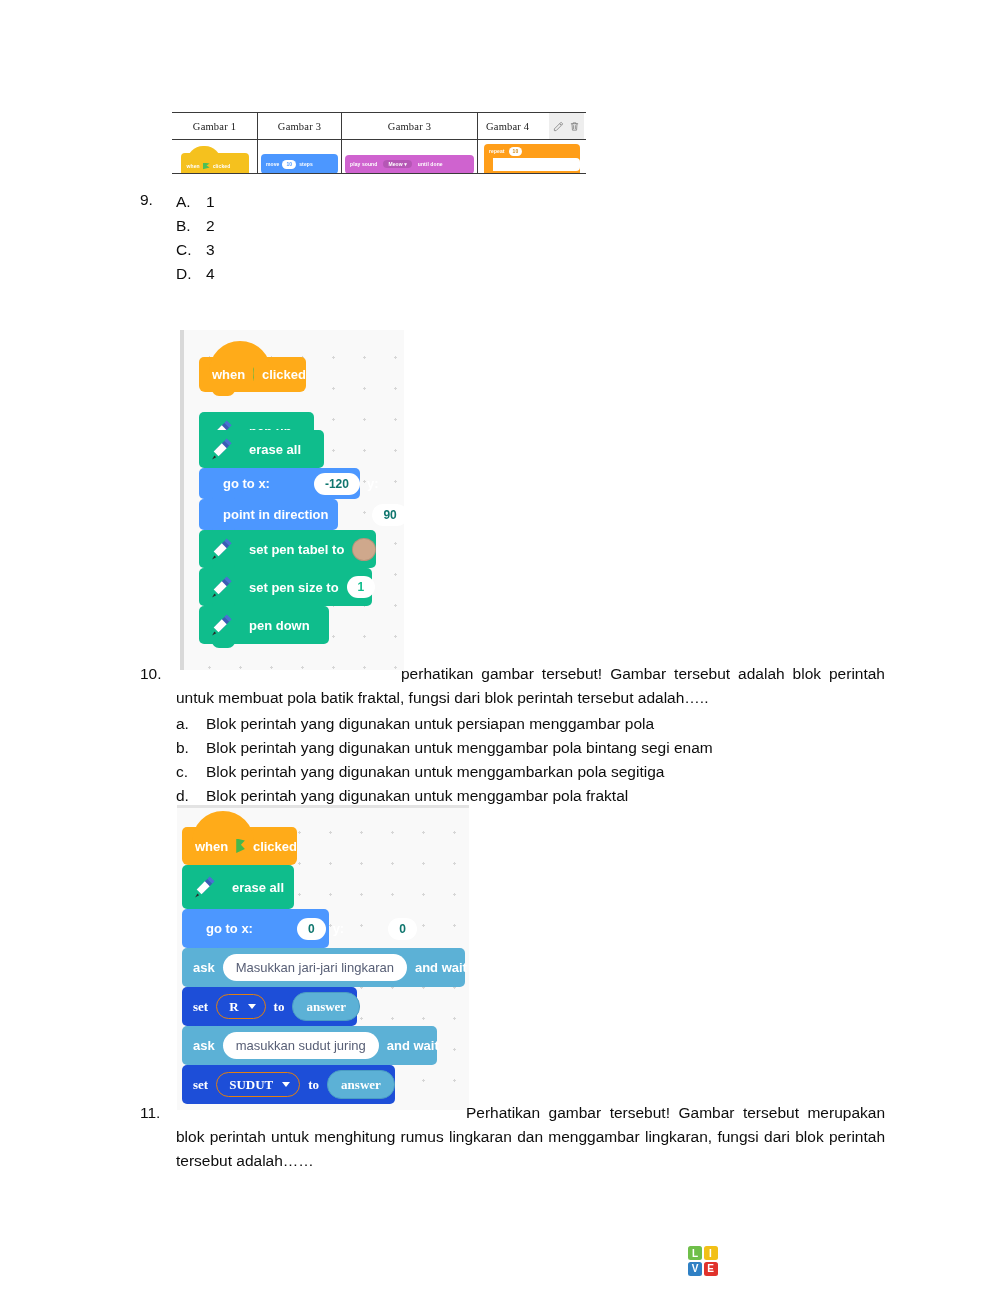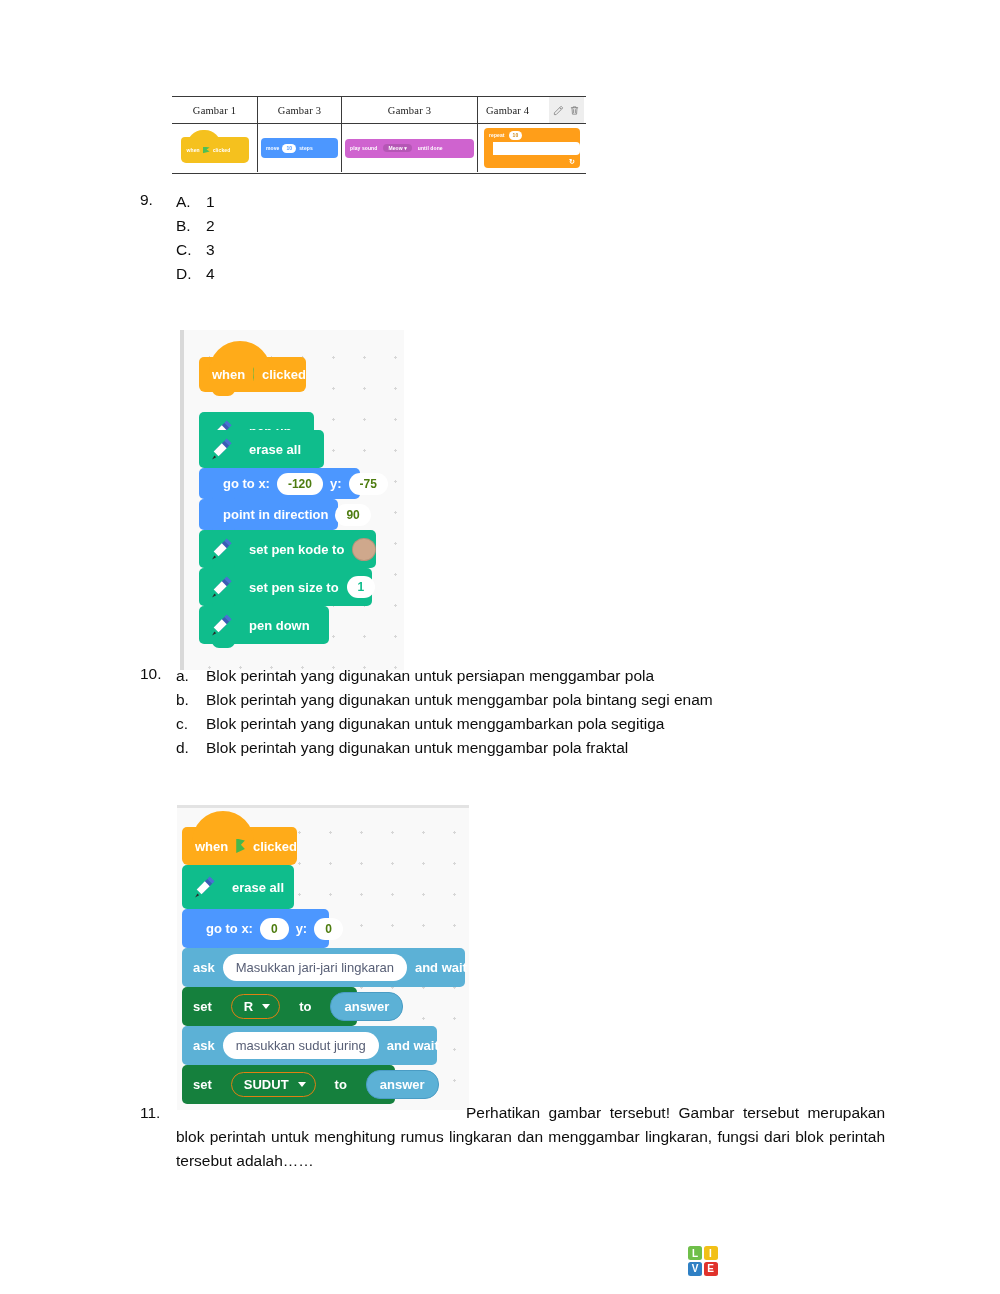--- a/index.html
+++ b/index.html
@@ -53,23 +53,23 @@
   .opt-key {
     width: 30px;
     flex: 0 0 30px;
   }
   .opt-text { flex: 1 1 auto; }
 
   
   .gambar-table-wrap {
     position: absolute;
     left: 172px;
-    top: 96px;
+    top: 112px;
     width: 414px;
-    height: 78px;
+    height: 62px;
     background: #fff;
     border-top: 1.6px solid #3a3a3a;
     border-bottom: 1.4px solid #3a3a3a;
     box-sizing: border-box;
     overflow: hidden;
   }
   .gt-row {
     display: flex;
     width: 100%;
     box-sizing: border-box;
@@ -269,25 +269,26 @@
     font-size: 13px;
   }
   .blk-sensing {
     background: #5cb1d6;
     border-radius: 5px;
     padding-left: 11px;
     gap: 8px;
     font-size: 13px;
   }
   .blk-var {
-    background: #15803d;
+    background: #1d4ed8;
     border-radius: 5px;
     padding-left: 11px;
-    gap: 19px;
-    font-size: 13px;
+    gap: 8px;
+    font-size: 13px;
+    font-family: Liberation Serif, serif;
   }
   
   .blk::after {
     content: "";
     position: absolute;
     left: 13px;
     bottom: -4px;
     width: 23px; height: 8px;
     border-radius: 0 0 7px 7px;
     background: inherit;
@@ -309,21 +310,21 @@
   .pen-label { padding-left: 4px; }
 
   .oval-white {
     background: #ffffff;
     border-radius: 14px;
     font-size: 12px;
     font-weight: bold;
     padding: 3px 11px;
     line-height: 16px;
   }
-  .oval-white.motion-txt { color: #4d7c0f; }
+  .oval-white.motion-txt { color: #0f766e; margin-left: 37px; }
   .oval-text-in {
     background: #ffffff;
     color: #575e75;
     border-radius: 14px;
     font-size: 13px;
     font-weight: normal;
     padding: 5px 13px;
     line-height: 17px;
   }
   .oval-answer {
@@ -540,21 +541,21 @@
 
   <div class="blk blk-pen" style="left:19px; top:200px; width:177px; height:38px;">
     <span class="pen-icon-box">
       <svg class="pen-glyph" viewBox="0 0 32 32">
         <path d="M23 3l6 6-3 3-6-6 3-3z" fill="#4c6fd4"></path>
         <path d="M20 6l6 6-12 12-6-6L20 6z" fill="#3d5ab5"></path>
         <path d="M17 9l6 6-10 10-6-6L17 9z" fill="#ffffff"></path>
         <path d="M8 24l-3 5 5-3-2-2z" fill="#2b2b2b"></path>
       </svg>
     </span>
-    <span class="pen-label">set pen kode to</span>
+    <span class="pen-label">set pen tabel to</span>
     <span class="color-swatch" style="margin-left:8px;"></span>
   </div>
 
   <div class="blk blk-pen" style="left:19px; top:238px; width:173px; height:38px;">
     <span class="pen-icon-box">
       <svg class="pen-glyph" viewBox="0 0 32 32">
         <path d="M23 3l6 6-3 3-6-6 3-3z" fill="#4c6fd4"></path>
         <path d="M20 6l6 6-12 12-6-6L20 6z" fill="#3d5ab5"></path>
         <path d="M17 9l6 6-10 10-6-6L17 9z" fill="#ffffff"></path>
         <path d="M8 24l-3 5 5-3-2-2z" fill="#2b2b2b"></path>
@@ -573,20 +574,21 @@
         <path d="M8 24l-3 5 5-3-2-2z" fill="#2b2b2b"></path>
       </svg>
     </span>
     <span class="pen-label">pen down</span>
   </div>
 </div>
 
 <div class="q-block" style="top:662px;">
   <span class="q-num">10.</span>
   <div class="q-body">
+    <div class="q-line" style="text-indent:225px;">perhatikan gambar tersebut! Gambar tersebut adalah blok perintah untuk membuat pola batik fraktal, fungsi dari blok perintah tersebut adalah…..</div>
     <ul class="opt-list" style="margin-top:2px;">
       <li class="opt-row">
         <span class="opt-key">a.</span>
         <span class="opt-text">Blok perintah yang digunakan untuk persiapan menggambar pola</span>
       </li>
       <li class="opt-row">
         <span class="opt-key">b.</span>
         <span class="opt-text">Blok perintah yang digunakan untuk menggambar pola bintang segi enam</span>
       </li>
       <li class="opt-row">

